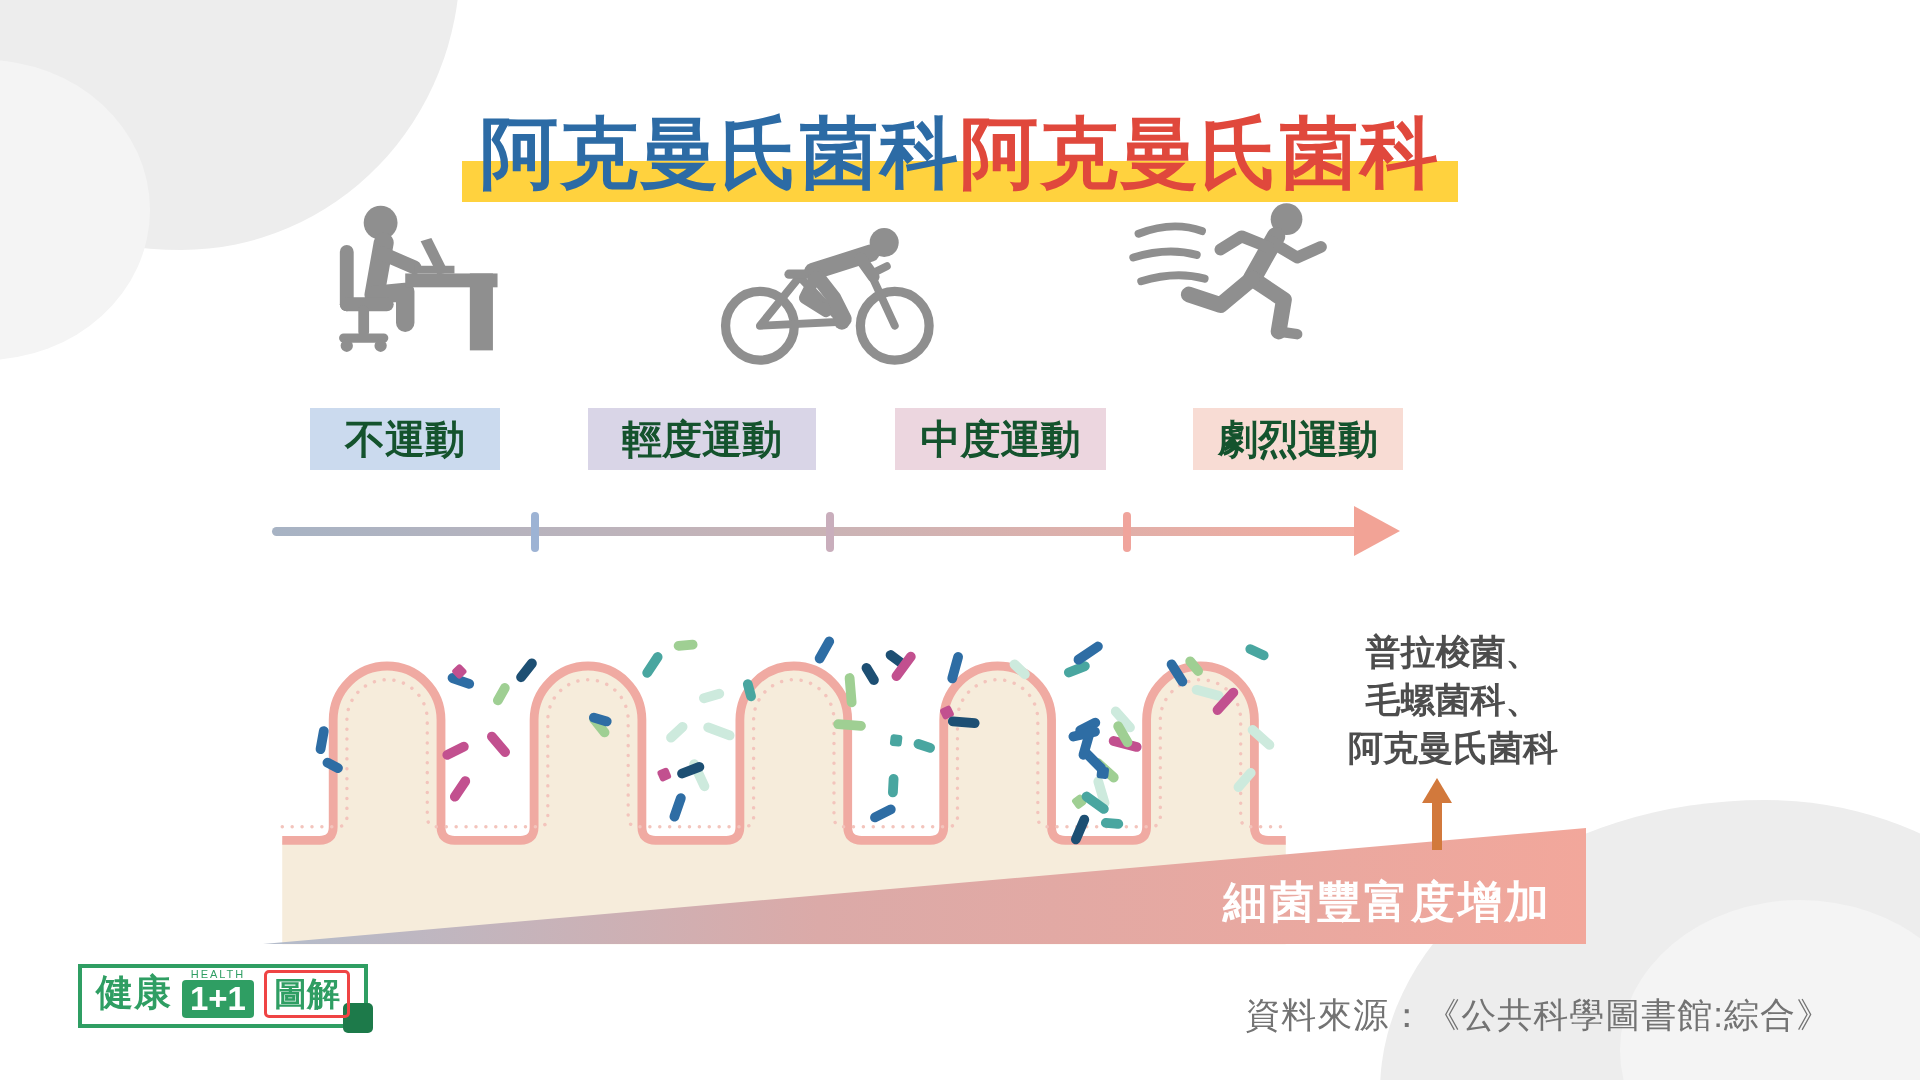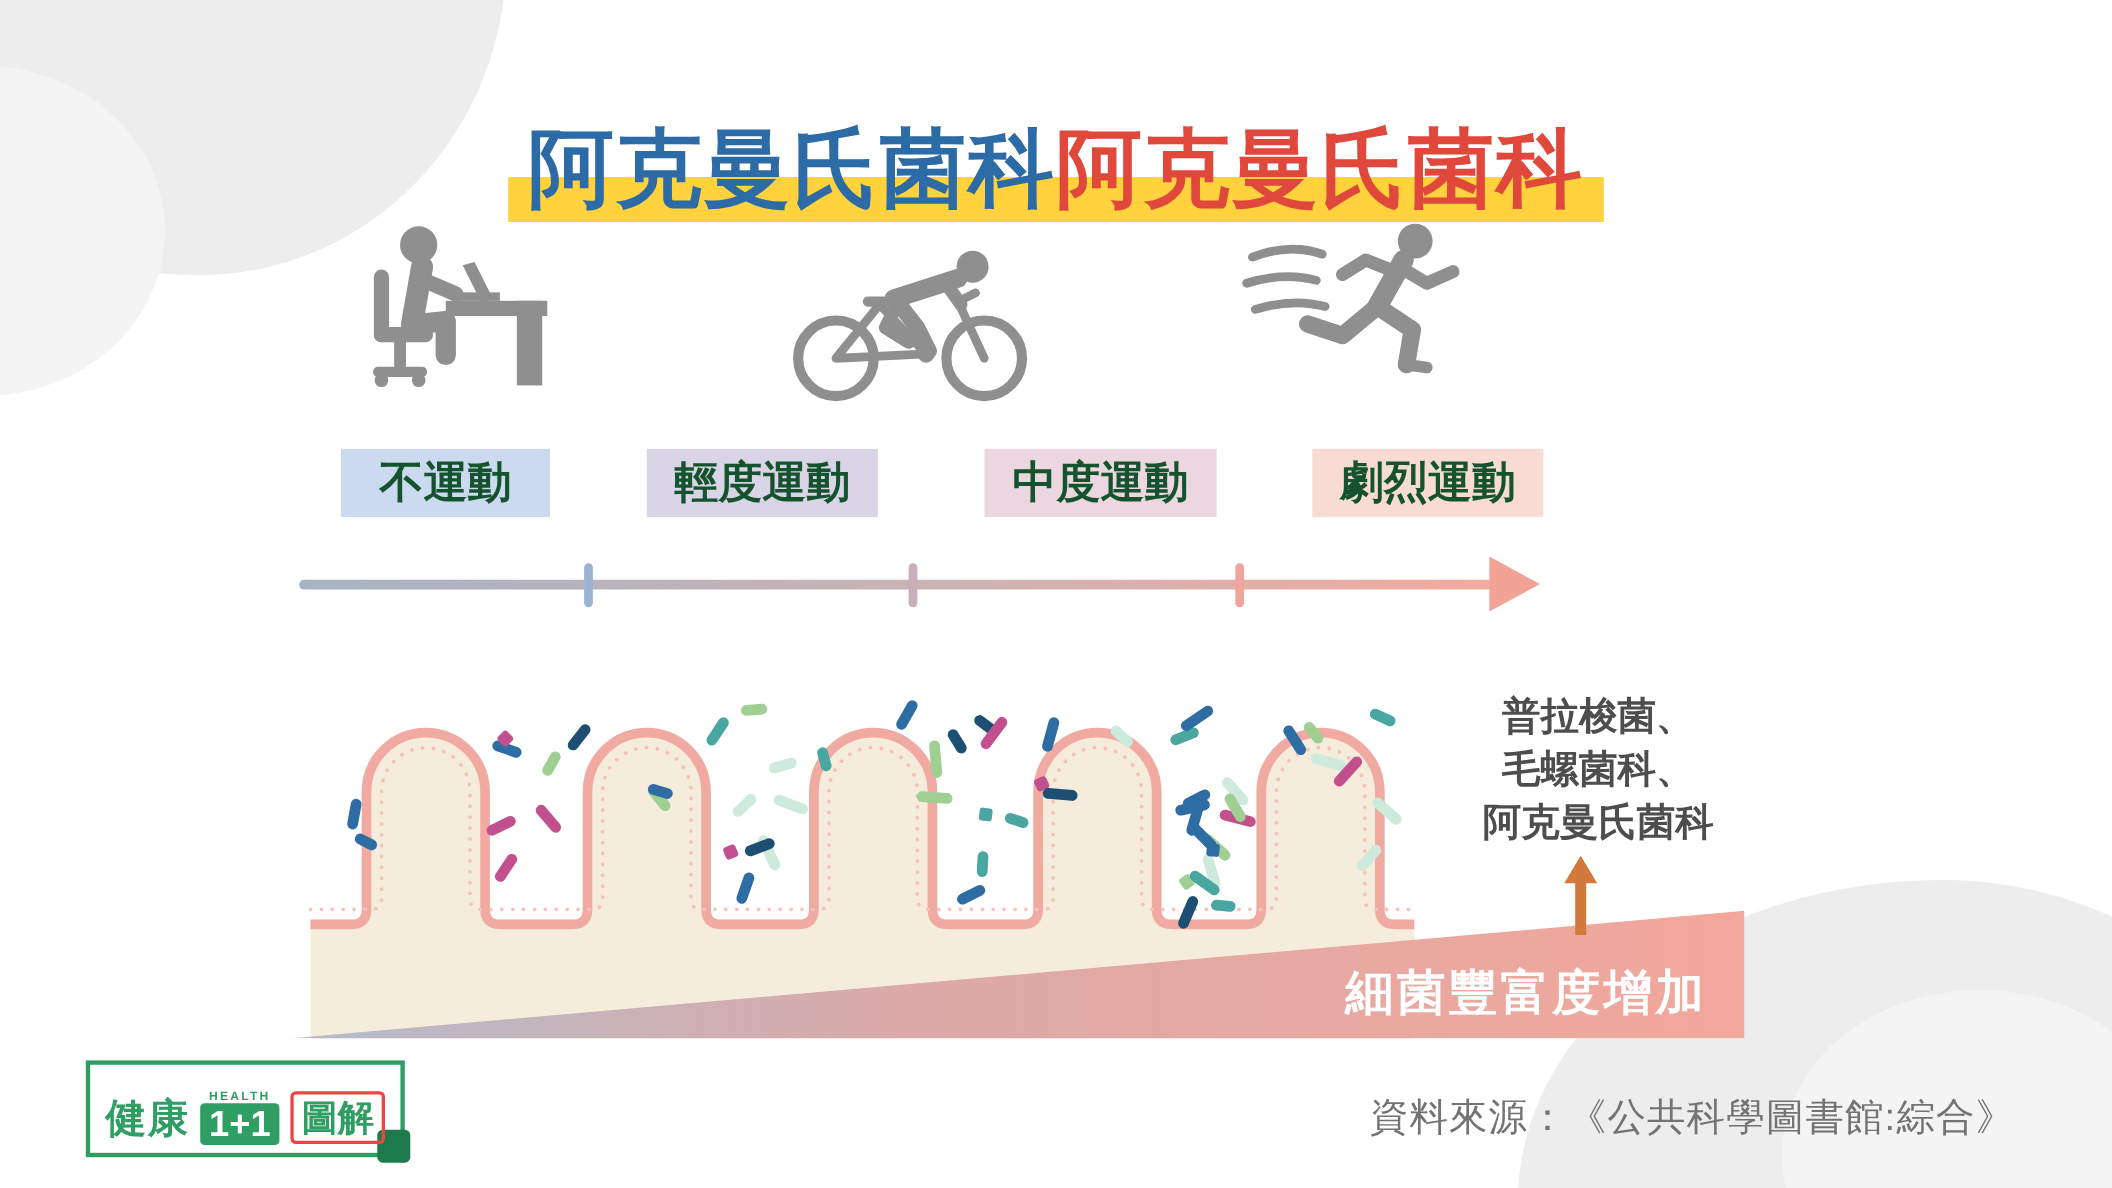--- a/index.html
+++ b/index.html
@@ -18,21 +18,21 @@
   .t-blue{color:#2c6ba5;}
   .t-red{color:#e0483c;}
 
   .pict-wrap{position:absolute;z-index:2;}
   .pict{stroke:#8f8f8f;fill:none;stroke-linecap:round;stroke-linejoin:round;}
   .pfill{fill:#8f8f8f;stroke:none;}
 
   .level{position:absolute;top:408px;height:62px;line-height:62px;z-index:2;
          text-align:center;font-size:40px;font-weight:bold;color:#14532d;box-sizing:border-box;}
   .lv0{left:310px;width:190px;}
-  .lv1{left:588px;width:210px;}
+  .lv1{left:588px;width:228px;}
   .lv2{left:865px;width:211px;}
   .lv3{left:1145px;width:210px;margin-left:48px;}
 
   .axis-line{position:absolute;left:272px;top:527px;width:1086px;height:9px;border-radius:5px;z-index:2;
          background:linear-gradient(to right,#a7b3c4,#cdb3b4 55%,#f3ab9e);}
   .axis-head{position:absolute;left:1354px;top:506px;width:0;height:0;z-index:2;
          border-top:25px solid transparent;border-bottom:25px solid transparent;border-left:46px solid #f2a396;}
   .tick{position:absolute;top:512px;width:8px;height:40px;border-radius:4px;z-index:2;}
   .tick1{left:531px;background:#9db3d4;}
   .tick2{left:826px;background:#c9aebc;}
@@ -46,27 +46,27 @@
           border-left:15px solid transparent;border-right:15px solid transparent;border-bottom:25px solid #d2793c;}
   .up-arrow-shaft{position:absolute;left:1432px;top:800px;width:10px;height:50px;background:#d2793c;z-index:3;}
 
   .wedge{position:absolute;left:263px;top:828px;width:1323px;height:116px;z-index:2;
          background:linear-gradient(to right,#b3bccb,#dbaaa8 42%,#f2a79b);
          clip-path:polygon(0 100%,100% 0,100% 100%);}
   .wedge-label{position:absolute;right:1920px;}
   .wedge .wedge-label{position:absolute;right:34px;bottom:12px;color:#ffffff;
          font-size:44px;font-weight:bold;letter-spacing:3px;white-space:nowrap;}
 
-  .logo{position:absolute;left:78px;top:964px;z-index:2;display:flex;align-items:flex-start;gap:10px;
-        border:4px solid #2f9e63;border-radius:0;padding:24px 14px 6px 14px;background:#fff;}
+  .logo{position:absolute;left:78px;top:964px;z-index:2;display:flex;align-items:flex-end;gap:10px;
+        border:4px solid #2f9e63;border-radius:0;padding:0 14px 6px 14px;background:#fff;}
   .logo::after{content:"";position:absolute;right:-9px;bottom:-9px;width:30px;height:30px;
         background:#1d7a4a;border-radius:5px;z-index:-1;}
   .logo-jk{color:#2f9e63;font-size:37px;font-weight:bold;letter-spacing:1px;}
   .logo-stack{display:flex;flex-direction:column;align-items:center;}
-  .logo-health{font-size:11px;color:#2f9e63;font-weight:bold;letter-spacing:2px;line-height:11px;}
+  .logo-health{font-size:11px;color:#2f9e63;font-weight:normal;letter-spacing:2px;line-height:11px;}
   .logo-11{background:#2f9e63;color:#fff;font-weight:bold;font-size:33px;line-height:38px;
         padding:0 8px;border-radius:4px;}
   .logo-tujie{border:3px solid #ef4444;border-radius:5px;color:#2f9e63;font-weight:bold;
         font-size:33px;line-height:42px;padding:0 7px;}
 
   .source{position:absolute;right:88px;top:992px;z-index:2;font-size:35px;color:#737373;letter-spacing:1px;}
 </style>
 </head>
 <body>
 

